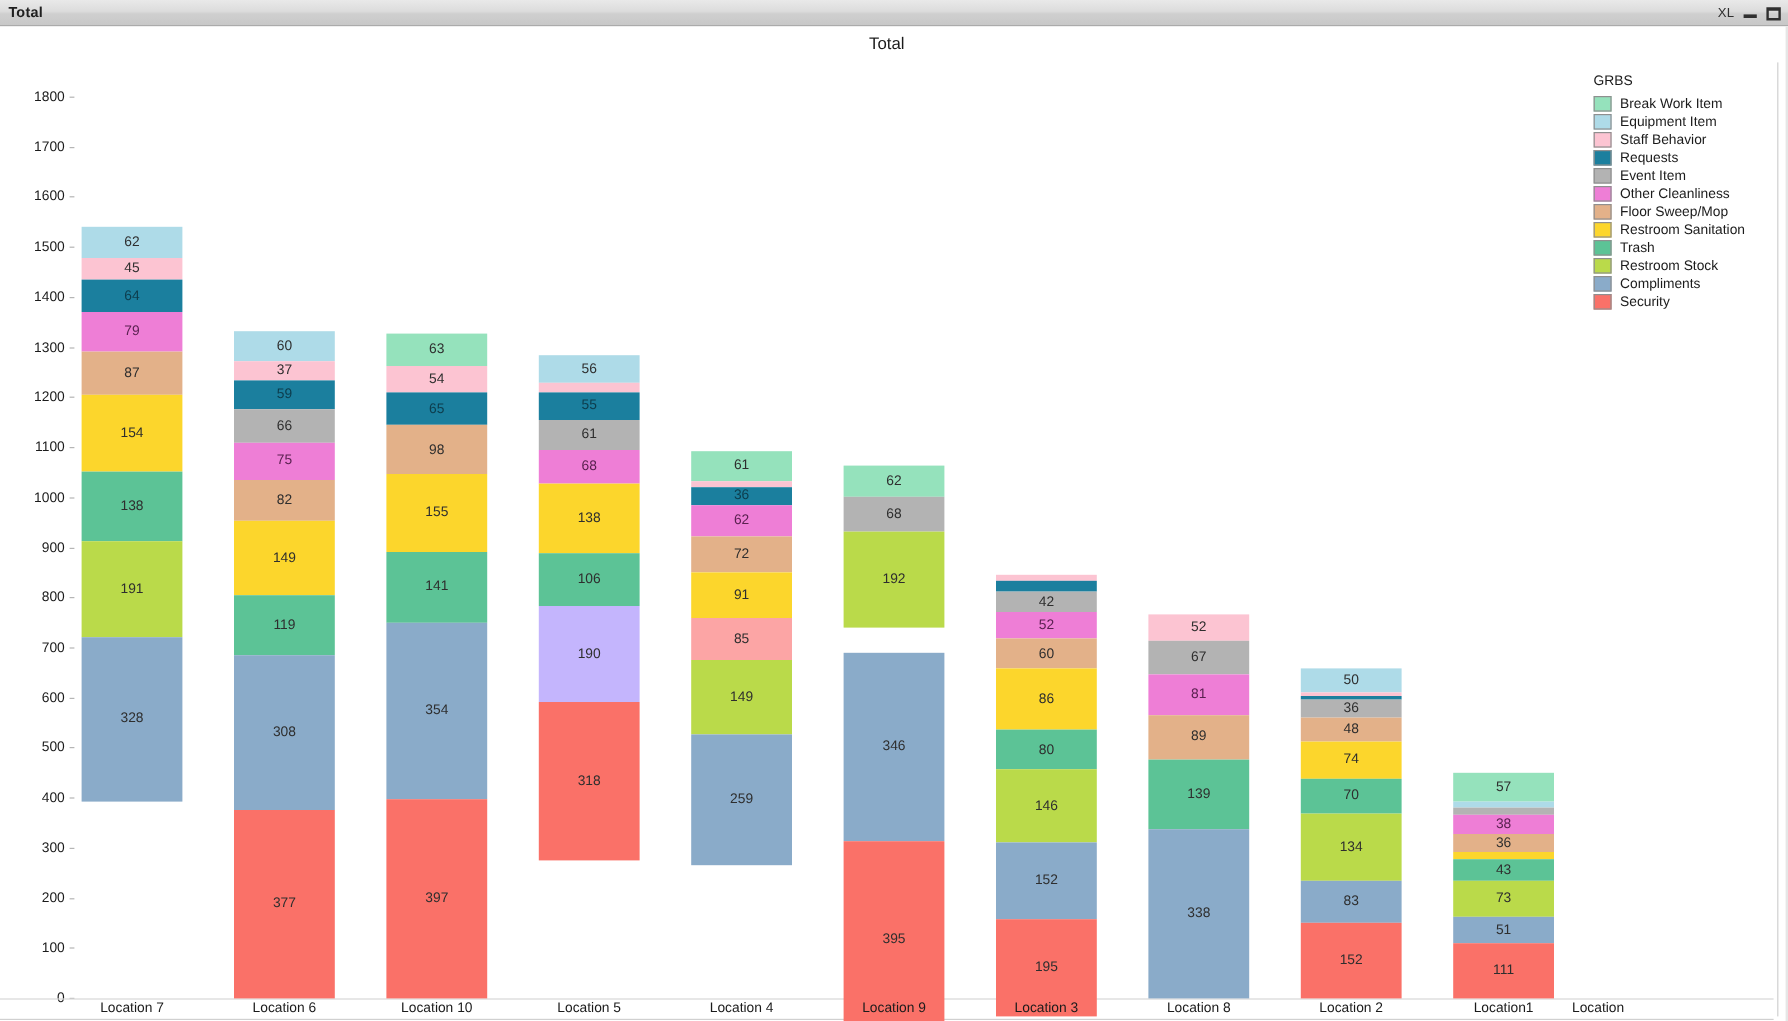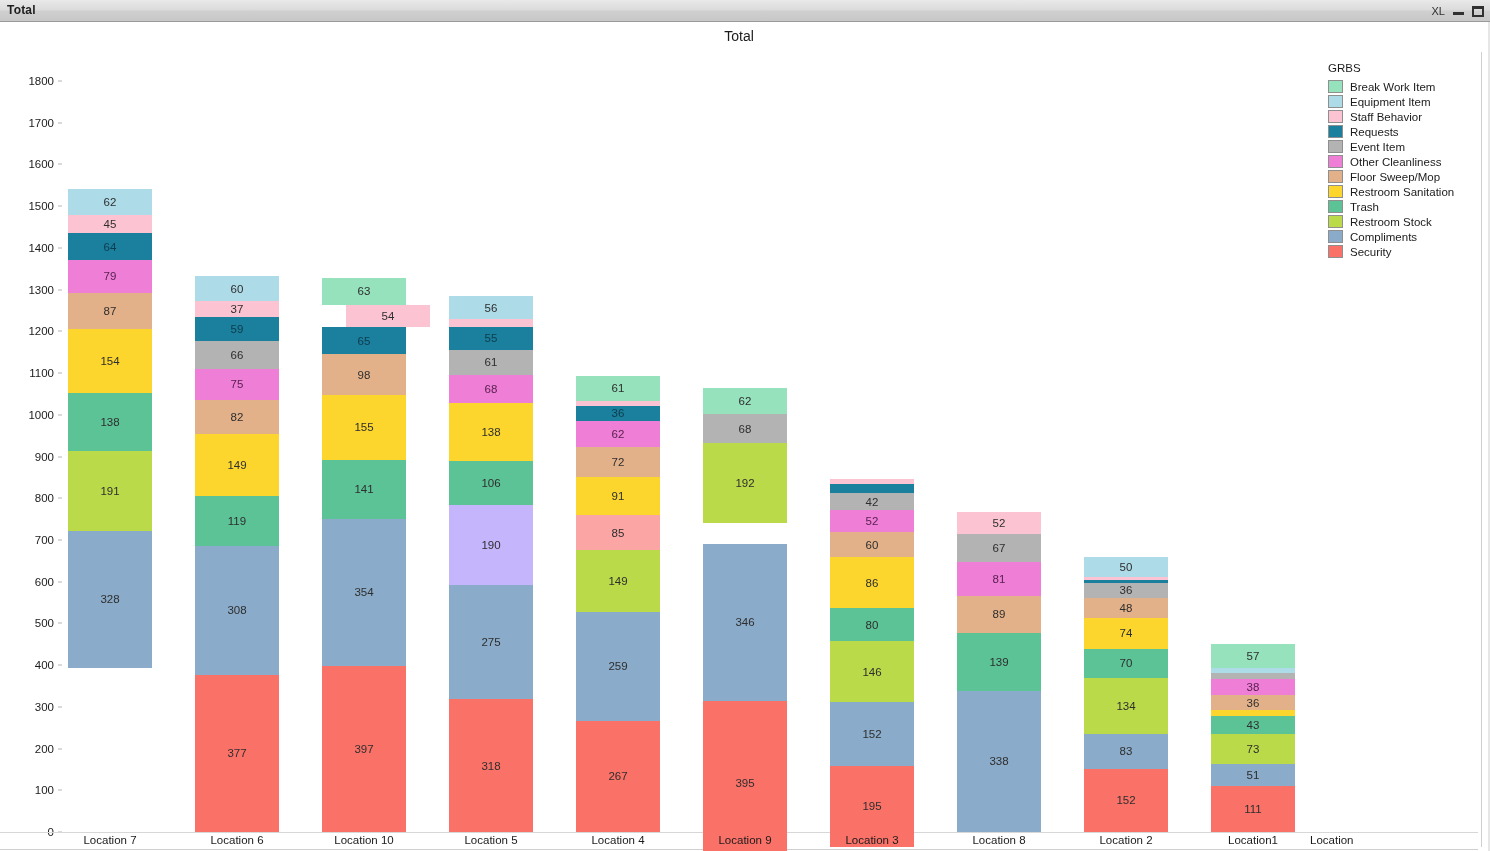--- a/index.html
+++ b/index.html
@@ -401,21 +401,21 @@
         </div>
         <div class="seg" style="height: 157.293px; background: rgb(250, 113, 104);">
           <div class="seg-label">377</div>
         </div>
       </div>
       <div class="xlabel" style="left: 177px;">Location 6</div>
       <div class="bar" style="left: 322px; top: 256.346px; position: absolute; height: 553.654px;">
         <div class="seg" style="height: 26.285px; background: rgb(149, 226, 188);">
           <div class="seg-label">63</div>
         </div>
-        <div class="seg" style="height: 22.53px; background: rgb(252, 196, 210); margin-left: 24px;">
+        <div class="seg" style="height: 22.53px; background: rgb(252, 196, 210);">
           <div class="seg-label">54</div>
         </div>
         <div class="seg" style="height: 27.1194px; background: rgb(27, 127, 158);">
           <div class="seg-label" style="color: rgb(13, 60, 76);">65</div>
         </div>
         <div class="seg" style="height: 40.8878px; background: rgb(227, 177, 137);">
           <div class="seg-label">98</div>
         </div>
         <div class="seg" style="height: 64.6694px; background: rgb(252, 214, 44);">
           <div class="seg-label">155</div>
@@ -447,23 +447,20 @@
         </div>
         <div class="seg" style="height: 57.5767px; background: rgb(252, 214, 44);">
           <div class="seg-label">138</div>
         </div>
         <div class="seg" style="height: 44.2256px; background: rgb(92, 195, 150);">
           <div class="seg-label">106</div>
         </div>
         <div class="seg" style="height: 79.2722px; background: #c4b5fd; text-decoration: underline;">
           <div class="seg-label">190</div>
         </div>
-        <div class="seg" style="height: 114.736px; background: rgb(138, 171, 201);">
-          <div class="seg-label">275</div>
-        </div>
         <div class="seg" style="height: 132.677px; background: rgb(250, 113, 104);">
           <div class="seg-label">318</div>
         </div>
       </div>
       <div class="xlabel" style="left: 431px;">Location 5</div>
       <div class="bar" style="left: 576px; top: 353.559px; position: absolute; height: 456.441px;">
         <div class="seg" style="height: 25.4506px; background: rgb(149, 226, 188);">
           <div class="seg-label">61</div>
         </div>
         <div class="seg" style="height: 5.00667px; background: rgb(252, 196, 210);"></div>
@@ -480,23 +477,20 @@
           <div class="seg-label">91</div>
         </div>
         <div class="seg" style="height: 35.4639px; background: #fca5a5;">
           <div class="seg-label">85</div>
         </div>
         <div class="seg" style="height: 62.1661px; background: rgb(186, 218, 74);">
           <div class="seg-label">149</div>
         </div>
         <div class="seg" style="height: 108.061px; background: rgb(138, 171, 201);">
           <div class="seg-label">259</div>
-        </div>
-        <div class="seg" style="height: 111.398px; background: rgb(250, 113, 104);">
-          <div class="seg-label">267</div>
         </div>
       </div>
       <div class="xlabel" style="left: 558px;">Location 4</div>
       <div class="bar" style="left: 703px; top: 366.493px; position: absolute; height: 443.507px;">
         <div class="seg" style="height: 25.8678px; background: rgb(149, 226, 188);">
           <div class="seg-label">62</div>
         </div>
         <div class="seg" style="height: 28.3711px; background: rgb(179, 179, 179);">
           <div class="seg-label">68</div>
         </div>

